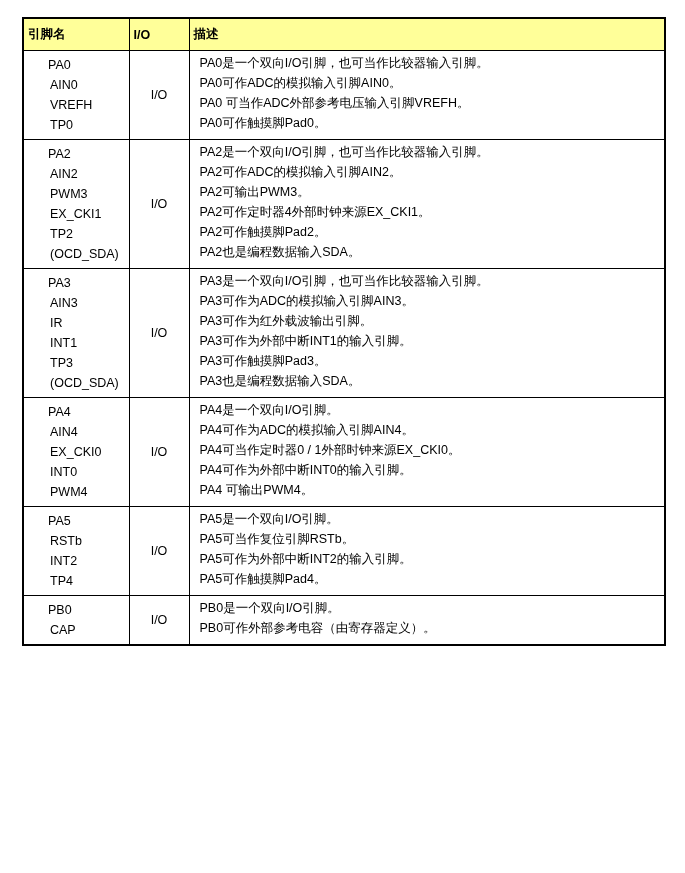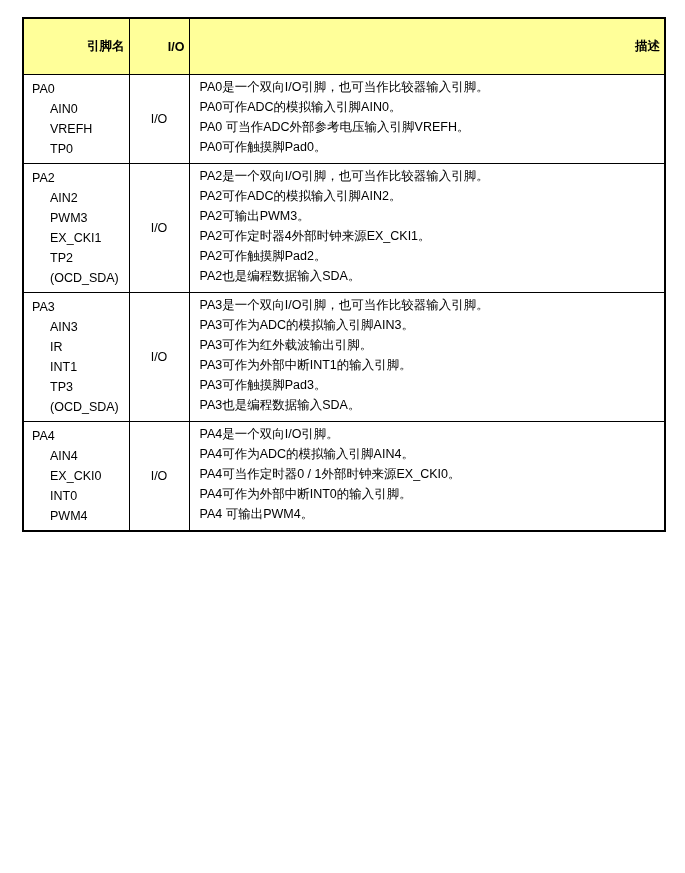--- a/index.html
+++ b/index.html
@@ -34,28 +34,28 @@
     font-size: 12.5px;
   }
   col.c-pin  { width: 106px; }
   col.c-io   { width: 60px;  }
   col.c-desc { width: 476px; }
   th.hdr {
     background: var(--header-bg, #FFFF99);
     font-weight: bold;
     font-size: 13px;
     height: 27px;
-    text-align: right;
-    padding: 14px 4px;
+    text-align: left;
+    padding: 2px 4px;
   }
   td.pin-cell {
     padding: 4px 4px 4px 8px;
     line-height: 20px;
   }
-  td.pin-cell .pin-main { padding-left: 0; }
+  td.pin-cell .pin-main { padding-left: 0; margin-left: 16px; }
   td.pin-cell .pin-sub  { padding-left: 18px; }
   td.io-cell {
     text-align: center;
     padding: 2px;
   }
   td.desc-cell {
     padding: 0 6px 4px 10px;
     line-height: 20px;
   }
 </style>
@@ -140,15 +140,41 @@
           </td>
           <td class="io-cell">I/O</td>
           <td class="desc-cell">
             <div>PA4是一个双向I/O引脚。</div>
             <div>PA4可作为ADC的模拟输入引脚AIN4。</div>
             <div>PA4可当作定时器0 / 1外部时钟来源EX_CKI0。</div>
             <div>PA4可作为外部中断INT0的输入引脚。</div>
             <div>PA4 可输出PWM4。</div>
           </td>
         </tr>
+        <tr>
+          <td class="pin-cell">
+            <div class="pin-main">PA5</div>
+            <div class="pin-sub">RSTb</div>
+            <div class="pin-sub">INT2</div>
+            <div class="pin-sub">TP4</div>
+          </td>
+          <td class="io-cell">I/O</td>
+          <td class="desc-cell">
+            <div>PA5是一个双向I/O引脚。</div>
+            <div>PA5可当作复位引脚RSTb。</div>
+            <div>PA5可作为外部中断INT2的输入引脚。</div>
+            <div>PA5可作触摸脚Pad4。</div>
+          </td>
+        </tr>
+        <tr>
+          <td class="pin-cell">
+            <div class="pin-main">PB0</div>
+            <div class="pin-sub">CAP</div>
+          </td>
+          <td class="io-cell">I/O</td>
+          <td class="desc-cell">
+            <div>PB0是一个双向I/O引脚。</div>
+            <div>PB0可作外部参考电容（由寄存器定义）。</div>
+          </td>
+        </tr>
       </tbody>
   </table>
 </div>
 
 </body></html>

